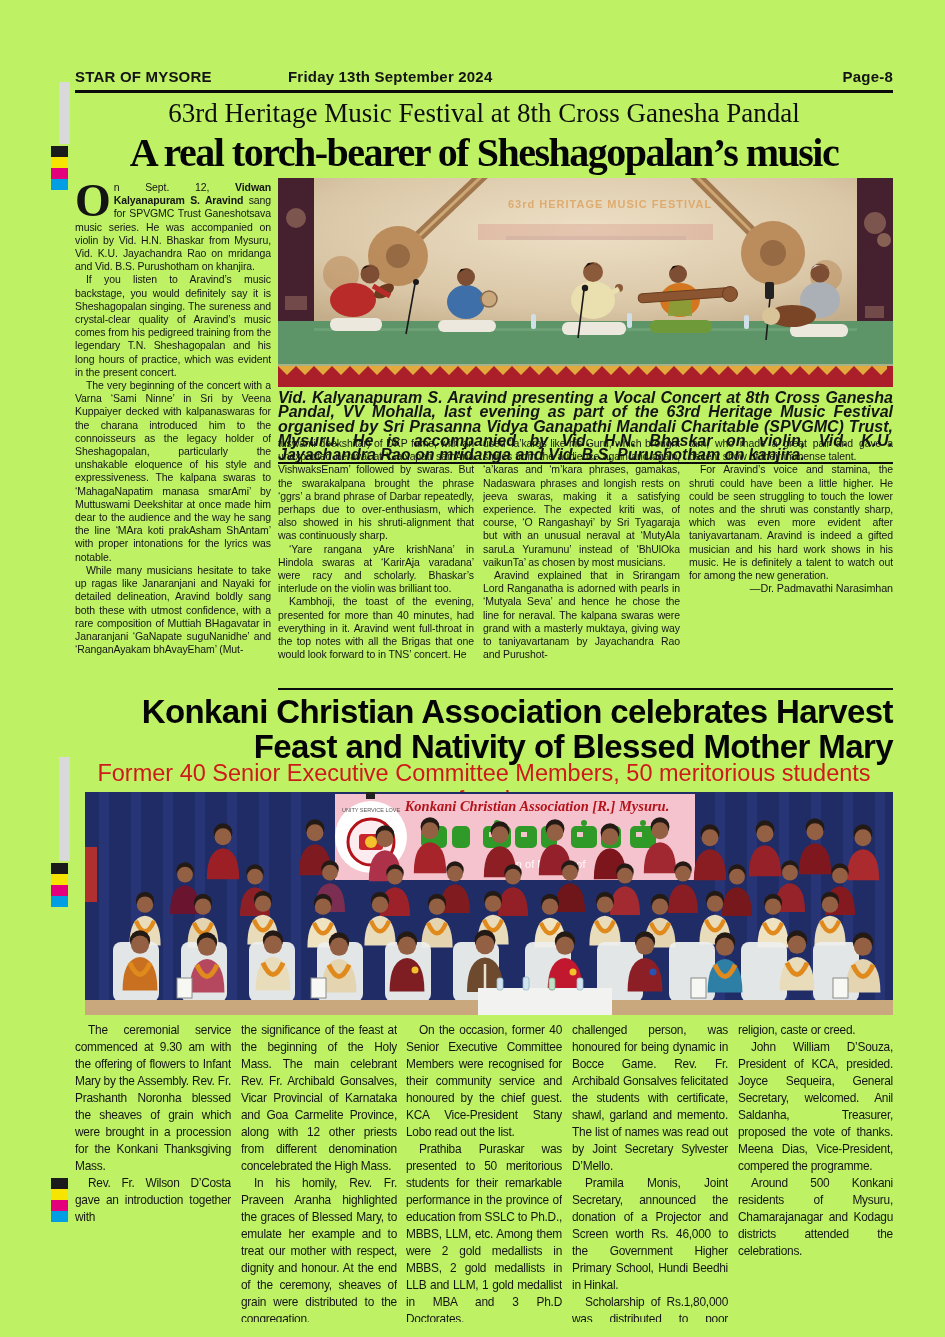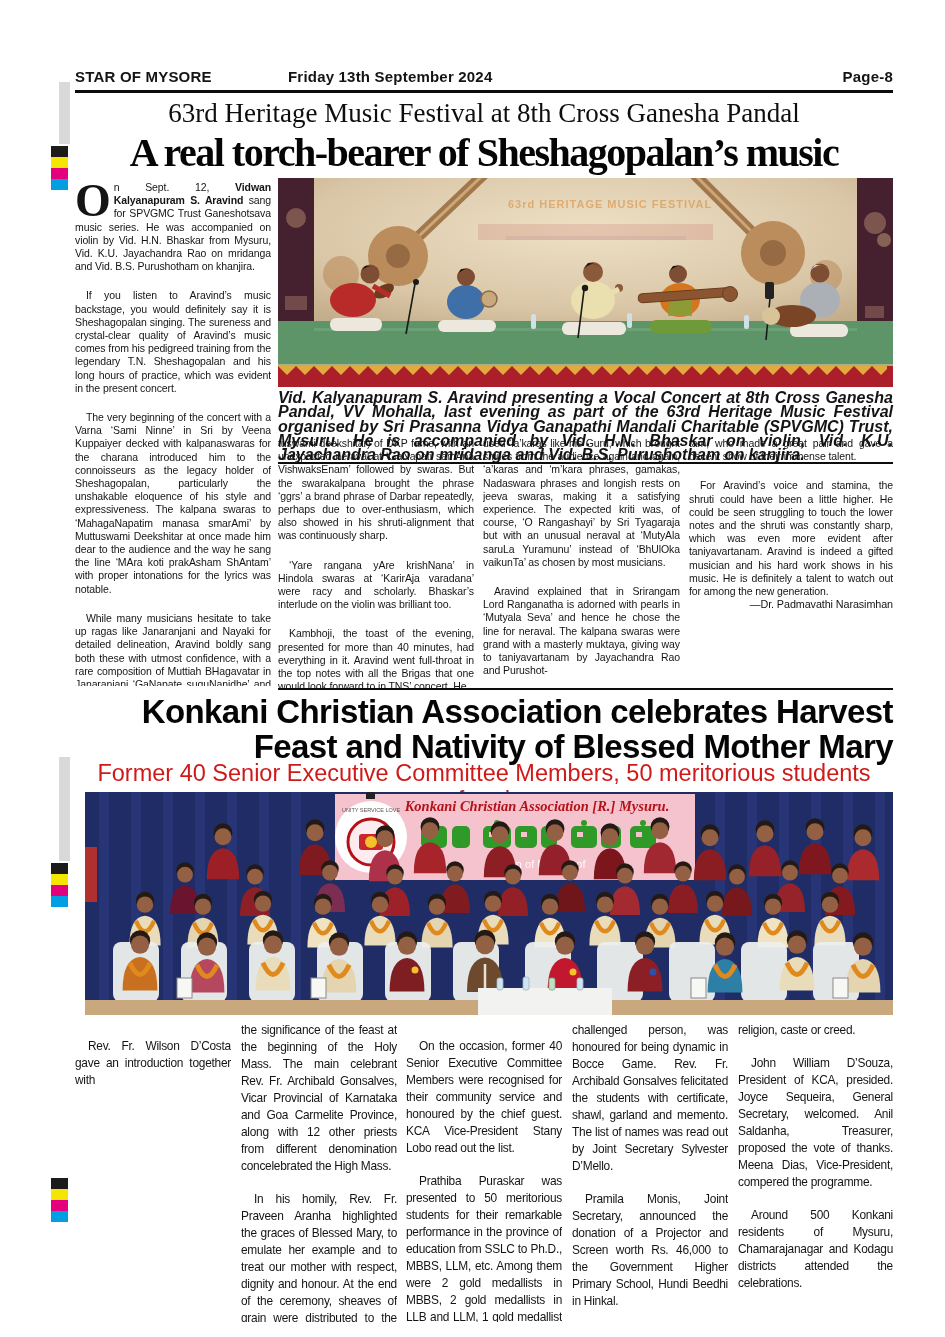--- a/index.html
+++ b/index.html
@@ -1,16 +1,16 @@
 <!DOCTYPE html>
 <html><head>
 <meta charset="utf-8">
 <style>
   html,body{margin:0;padding:0;background:#e9e9e9;}
-  .page{position:relative;width:945px;height:1337px;background:#ffffff;margin:0 auto;
+  .page{position:relative;width:945px;height:1337px;background:#bef264;margin:0 auto;
         overflow:hidden;font-family:"Liberation Sans",sans-serif;color:#141414;}
 
   
   .graybar{position:absolute;background:#d9d9d9;width:11px;}
   .cmyk{position:absolute;width:17px;}
   .cmyk div{height:11px;width:17px;}
   .c-k{background:#1b1b1b}.c-y{background:#f6e500}.c-m{background:#e4007d}.c-c{background:#009fe3}
 
   
   .masthead{position:absolute;left:75px;top:68px;width:818px;height:20px;
@@ -22,21 +22,21 @@
 
   
   .kicker{position:absolute;left:75px;top:98px;width:818px;text-align:center;
           font-family:"Liberation Serif",serif;font-size:27px;color:#0e0e0e;}
   .headline1{position:absolute;left:63px;top:129px;width:842px;text-align:center;
           font-family:"Liberation Serif",serif;font-weight:bold;font-size:40px;
           letter-spacing:-1.5px;color:#050505;white-space:nowrap;}
   .col{position:absolute;overflow:hidden;font-size:10.5px;line-height:13.2px;
        letter-spacing:-0.1px;text-align:justify;}
   .col p{margin:0;}
-  .col p.indent{text-indent:11px;margin-top:16px;}
+  .col p.indent{text-indent:11px;}
   .dropcap{float:left;font-family:"Liberation Serif",serif;font-weight:bold;
            font-size:46px;line-height:38px;padding:1px 3px 0 0;}
   .a1c1{left:75px;top:181px;width:196px;height:505px;}
   .a1c2{left:278px;top:437px;width:196px;height:251px;}
   .a1c3{left:483px;top:437px;width:197px;height:251px;}
   .a1c4{left:689px;top:437px;width:204px;height:251px;}
   .byline{margin-top:2px;text-align:right;font-weight:normal;font-size:10.8px;}
 
   .photo1{position:absolute;left:278px;top:178px;width:615px;height:209px;}
   .caption{position:absolute;left:278px;top:391px;width:615px;
@@ -406,20 +406,21 @@
     <g>
       <rect x="393" y="196" width="134" height="27" fill="#f2f2f0"></rect>
       <rect x="412" y="186" width="6" height="12" rx="2" fill="#cfe4ee" stroke="#9bb6c4" stroke-width=".8"></rect>
       <rect x="438" y="185" width="6" height="13" rx="2" fill="#cfe4ee" stroke="#9bb6c4" stroke-width=".8"></rect>
       <rect x="464" y="186" width="6" height="12" rx="2" fill="#bfe0c4" stroke="#7aa884" stroke-width=".8"></rect>
       <rect x="492" y="186" width="6" height="12" rx="2" fill="#cfe4ee" stroke="#9bb6c4" stroke-width=".8"></rect>
     </g>
   </svg>
 
   <div class="col a2col a2c1">
+      <p class="para indent">The ceremonial service commenced at 9.30 am with the offering of flowers to Infant Mary by the Assembly.  Rev. Fr. Prashanth Noronha blessed the sheaves of grain which were brought in a procession for the Konkani Thanksgiving Mass.</p>
       <p class="para indent">Rev. Fr. Wilson D’Costa gave an introduction together with</p>
     </div>
   <div class="col a2col a2c2">
       <p class="para">the significance of the feast at the beginning of the Holy Mass. The main celebrant Rev. Fr. Archibald Gonsalves, Vicar Provincial of Karnataka and Goa Carmelite Province, along with 12 other priests from different denomination concelebrated the High Mass.</p>
       <p class="para indent">In his homily, Rev. Fr. Praveen Aranha highlighted the graces of Blessed Mary, to emulate her example and to treat our mother with respect, dignity and honour. At the end of the ceremony, sheaves of grain were distributed to the congregation.</p>
     </div>
   <div class="col a2col a2c3">
       <p class="para indent">On the occasion, former 40 Senior Executive Committee Members were recognised for their community service and honoured by the chief guest. KCA Vice-President Stany Lobo read out the list.</p>
       <p class="para indent">Prathiba Puraskar was presented to 50 meritorious students for their remarkable performance in the province of education from SSLC to Ph.D., MBBS, LLM, etc. Among them were 2 gold medallists in MBBS, 2 gold medallists in LLB and LLM, 1 gold medallist in MBA and 3 Ph.D Doctorates.</p>
     </div>

